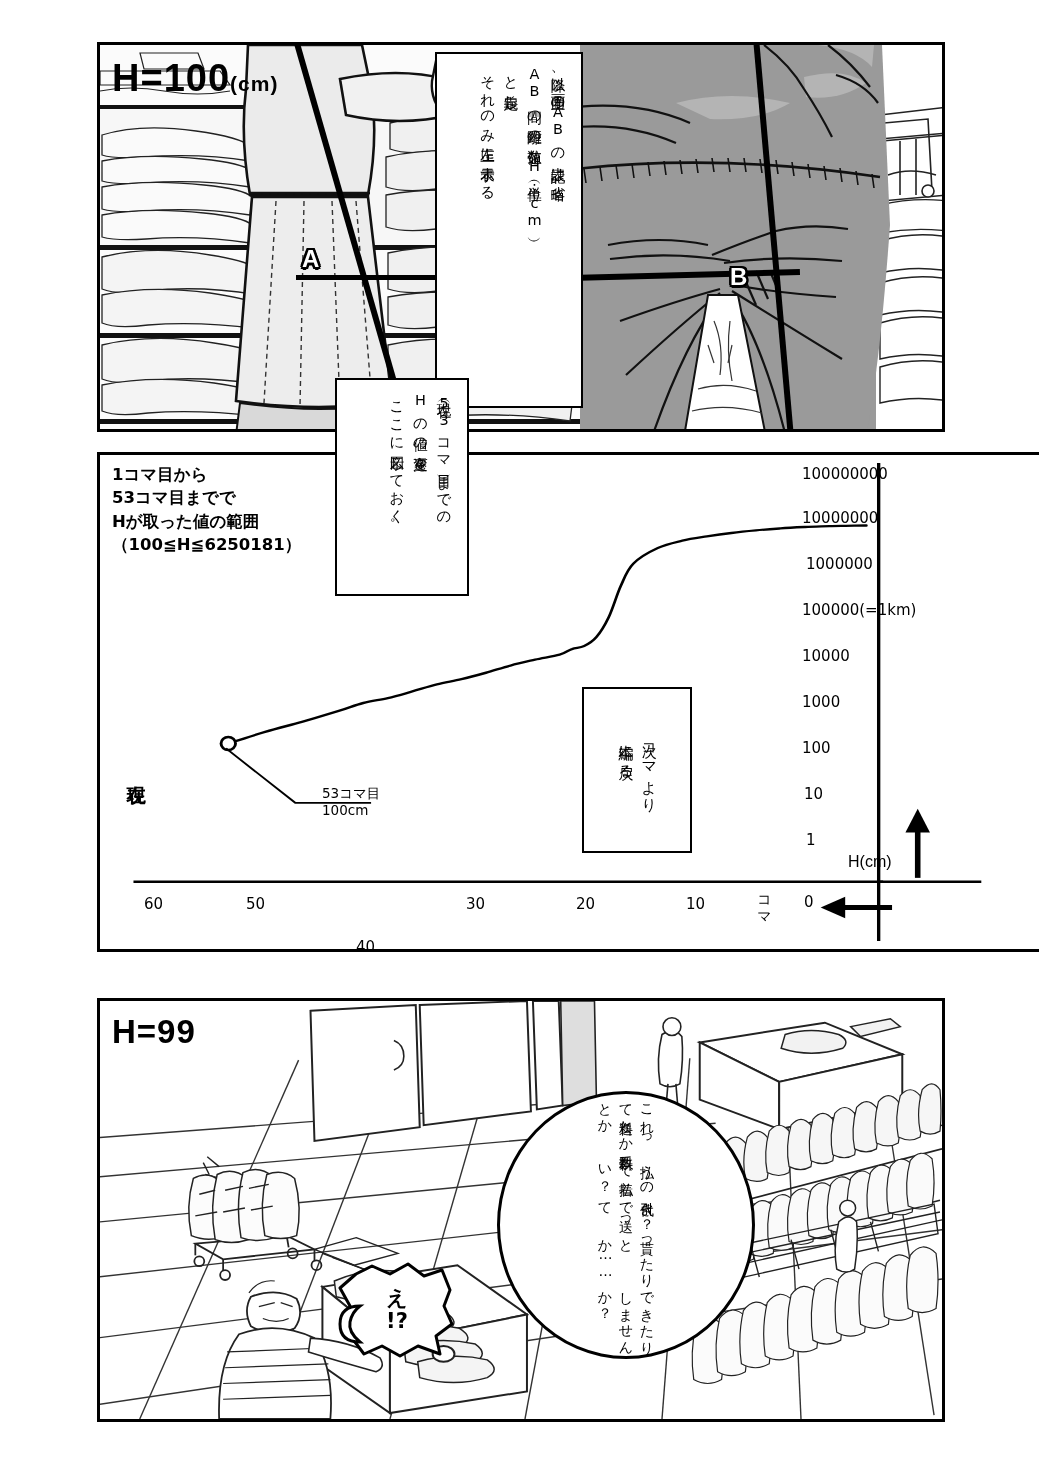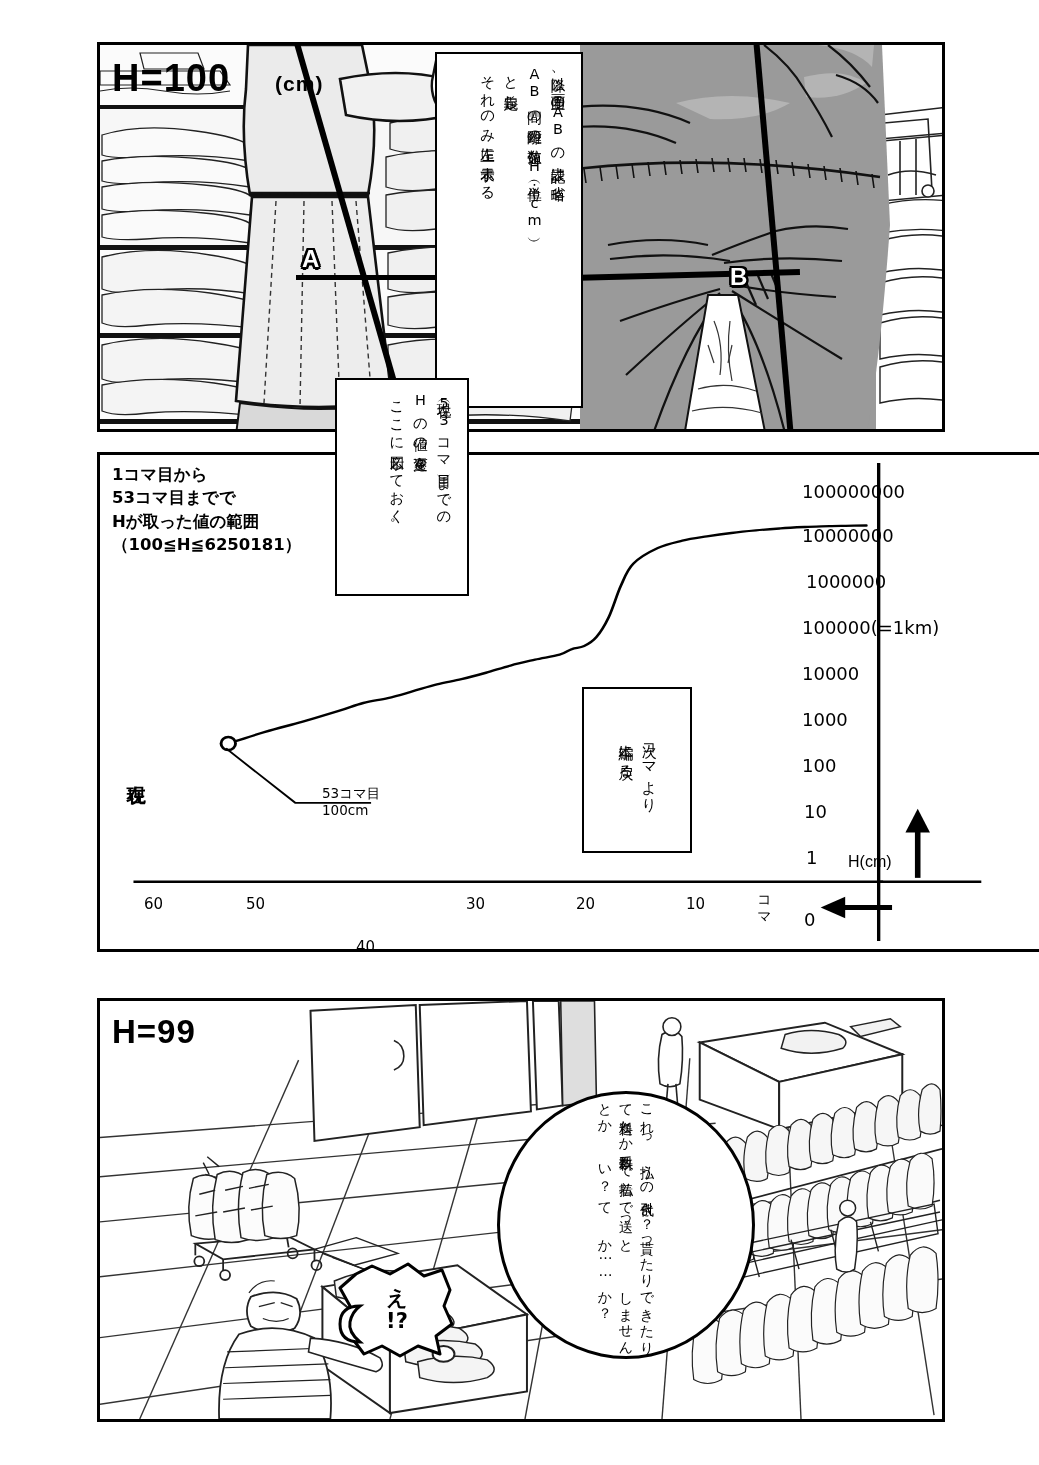--- a/index.html
+++ b/index.html
@@ -15,21 +15,21 @@
   #panel-top{left:97px;top:42px;width:848px;height:390px;}
 
   .p1-left{position:absolute;left:0;top:0;width:480px;height:100%;
            background:#fdfdfd;overflow:hidden;}
   .p1-right{position:absolute;left:480px;top:0;width:368px;height:100%;
             background:#9a9a9a;overflow:hidden;}
 
   .h-label{position:absolute;font-weight:bold;letter-spacing:1px;z-index:40;
            color:#000;white-space:nowrap;}
   #h-label-top{left:12px;top:12px;font-size:38px;}
-  #h-label-top .cm{font-size:21px;margin-left:45px;}
+  #h-label-top .cm{font-size:21px;}
   #h-label-bottom{left:12px;top:12px;font-size:33px;}
 
   
   .meas-line{position:absolute;background:#000;z-index:35;transform-origin:left center;}
   .pt-label{position:absolute;z-index:36;font-size:24px;font-weight:bold;
             color:#fff;-webkit-text-stroke:0px;text-shadow:
               -2px -2px 0 #000, 2px -2px 0 #000, -2px 2px 0 #000, 2px 2px 0 #000,
               0 -2.5px 0 #000, 0 2.5px 0 #000, -2.5px 0 0 #000, 2.5px 0 0 #000;}
 
   
@@ -45,22 +45,22 @@
 
   
   #panel-chart{left:97px;top:452px;width:952px;height:500px;}
 
   #range-note{position:absolute;left:12px;top:8px;font-size:16.5px;line-height:1.42;
               font-weight:bold;letter-spacing:0px;white-space:nowrap;
               font-family:"DejaVu Sans","Liberation Sans",sans-serif;}
 
   #chart-svg{position:absolute;left:0;top:0;width:100%;height:100%;}
 
-  .ylab{position:absolute;font-size:18px;white-space:nowrap;
-        font-family:"DejaVu Sans","Liberation Sans",sans-serif;margin-top:16px;}
+  .ylab{position:absolute;font-size:15px;white-space:nowrap;
+        font-family:"DejaVu Sans","Liberation Sans",sans-serif;}
   .xlab{position:absolute;font-size:15px;white-space:nowrap;
         font-family:"DejaVu Sans","Liberation Sans",sans-serif;}
   #haxis-label{position:absolute;font-size:16px;white-space:nowrap;}
   #koma-label{position:absolute;font-size:14px;writing-mode:vertical-rl;
               text-orientation:upright;letter-spacing:0px;
               font-family:"DejaVu Sans","Liberation Sans",sans-serif;}
   #now-label{position:absolute;font-size:19px;font-weight:bold;
              writing-mode:vertical-rl;text-orientation:upright;line-height:1.12;
              font-family:"DejaVu Sans","Liberation Sans",sans-serif;}
   #pt-annot{position:absolute;font-size:13.5px;line-height:1.25;white-space:nowrap;

